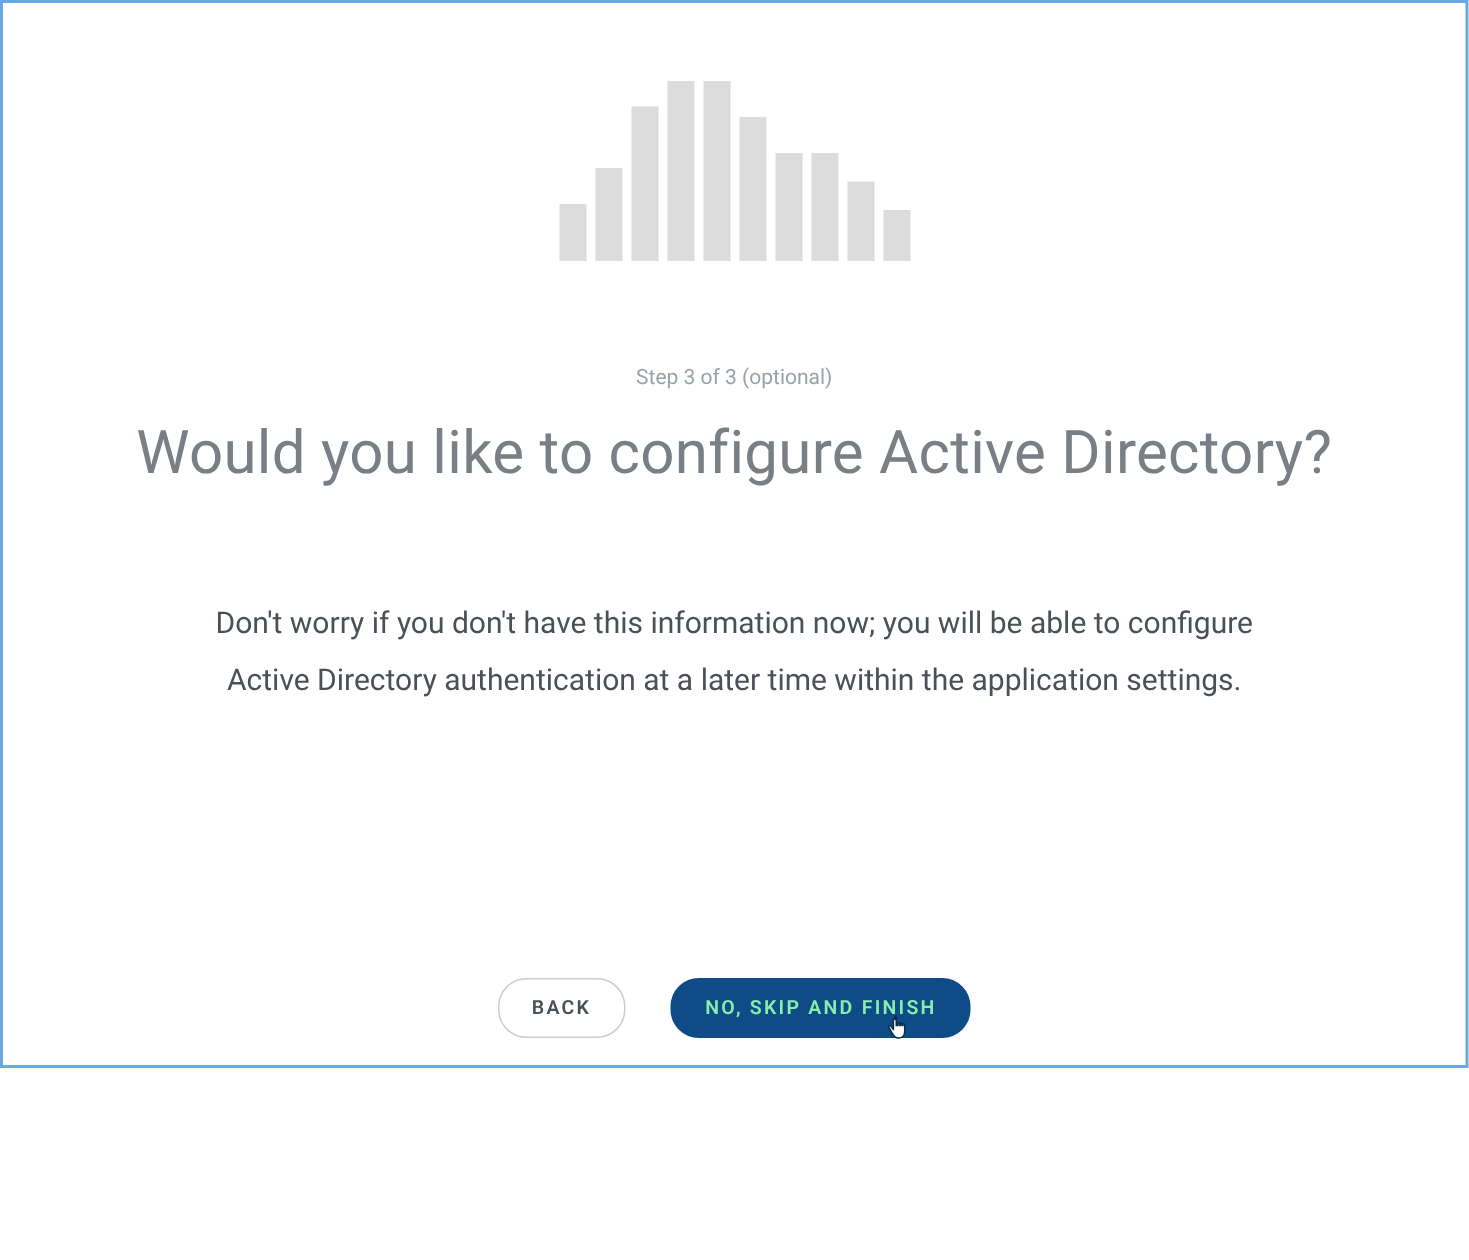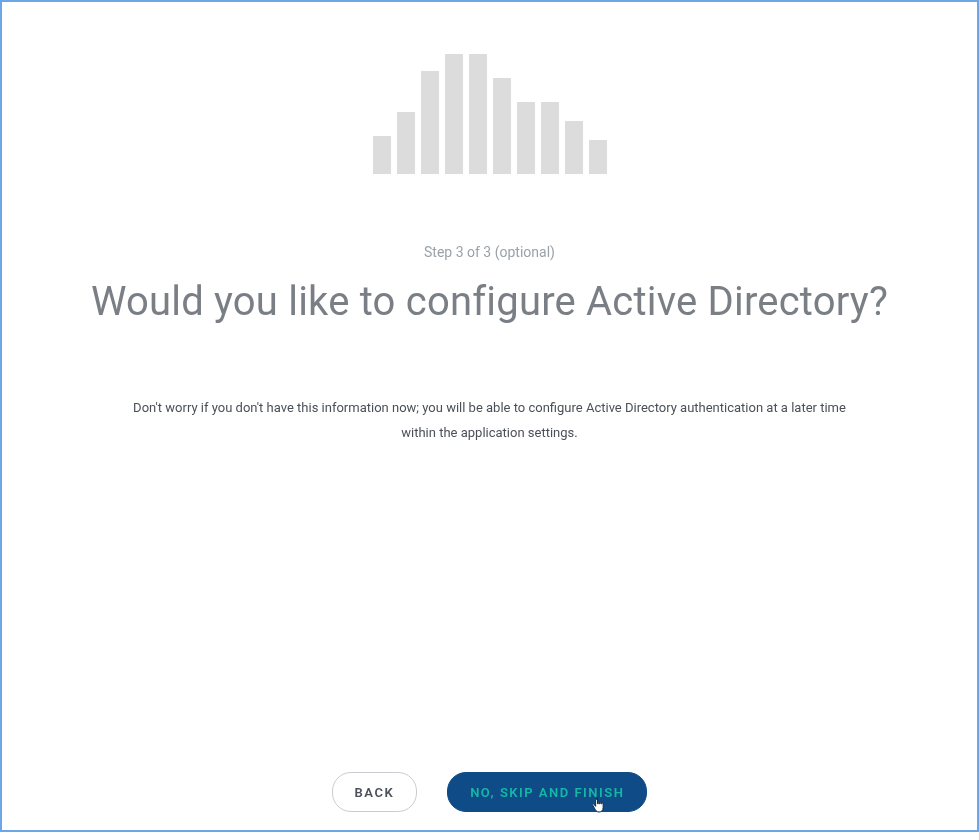--- a/index.html
+++ b/index.html
@@ -4,21 +4,21 @@
   <style>
     * { margin: 0; padding: 0; box-sizing: border-box; }
     html, body { width: 100%; height: 100%; }
     body {
       font-family: -apple-system, BlinkMacSystemFont, "Segoe UI", Roboto, "Helvetica Neue", Arial, sans-serif;
       background: #fff;
       color: #333;
     }
     .frame {
       width: 979px;
-      height: 832px;
+      height: 712px;
       border: 2px solid #6aa7e6;
       background: #ffffff;
       position: relative;
       overflow: hidden;
     }
     .logo {
       display: flex;
       align-items: flex-end;
       justify-content: center;
       gap: 6px;
@@ -44,21 +44,21 @@
       font-weight: 400;
       letter-spacing: 0.2px;
       line-height: 1.2;
       padding: 0 10px;
     }
     .description {
       text-align: center;
       margin: 70px auto 0;
       max-width: 720px;
       color: #4b5058;
-      font-size: 13px;
+      font-size: 20px;
       line-height: 1.9;
       font-weight: 400;
     }
     .button-row {
       position: absolute;
       left: 0; right: 0;
       bottom: 18px;
       display: flex;
       justify-content: center;
       gap: 30px;
@@ -79,21 +79,21 @@
       font-family: inherit;
       border-radius: 19px;
     }
     .btn-outline {
       background: #ffffff;
       color: #4b5058;
       border: 1px solid #c9cdd2;
     }
     .btn-primary {
       background: #0e4b87;
-      color: #14b8a6;
+      color: #86efac;
       border: 1px solid #0e4b87;
       position: relative;
     }
     .cursor-hand {
       position: absolute;
       width: 18px;
       height: 22px;
       bottom: -6px;
       right: 38px;
       pointer-events: none;

